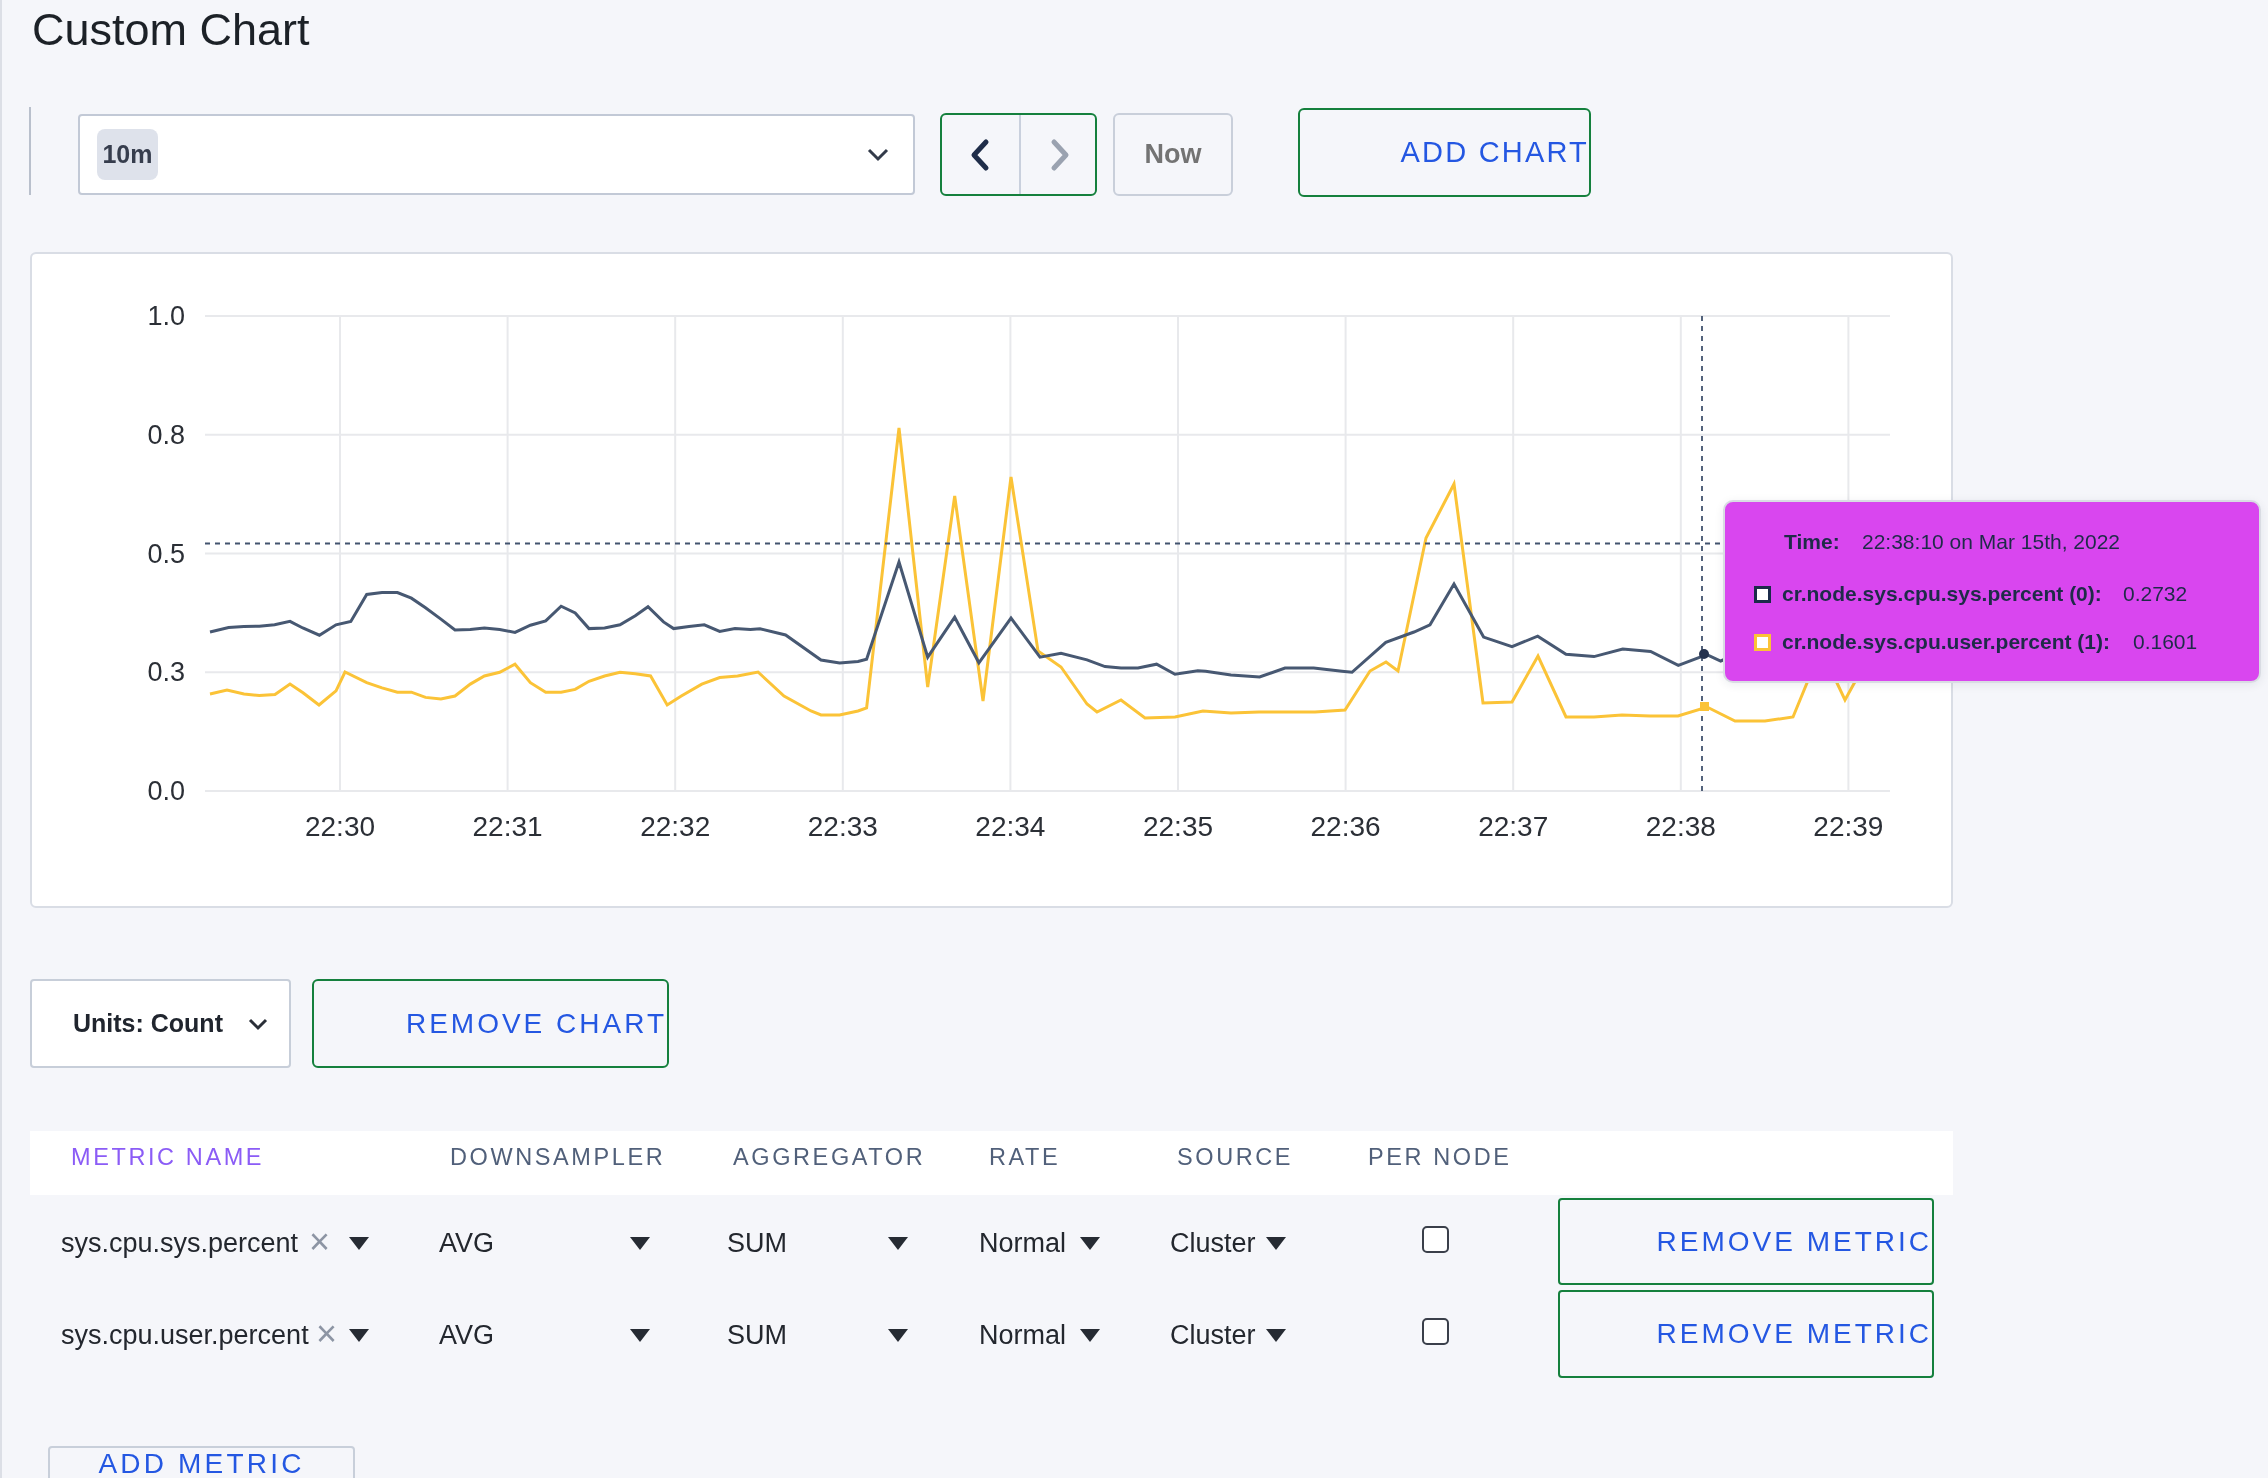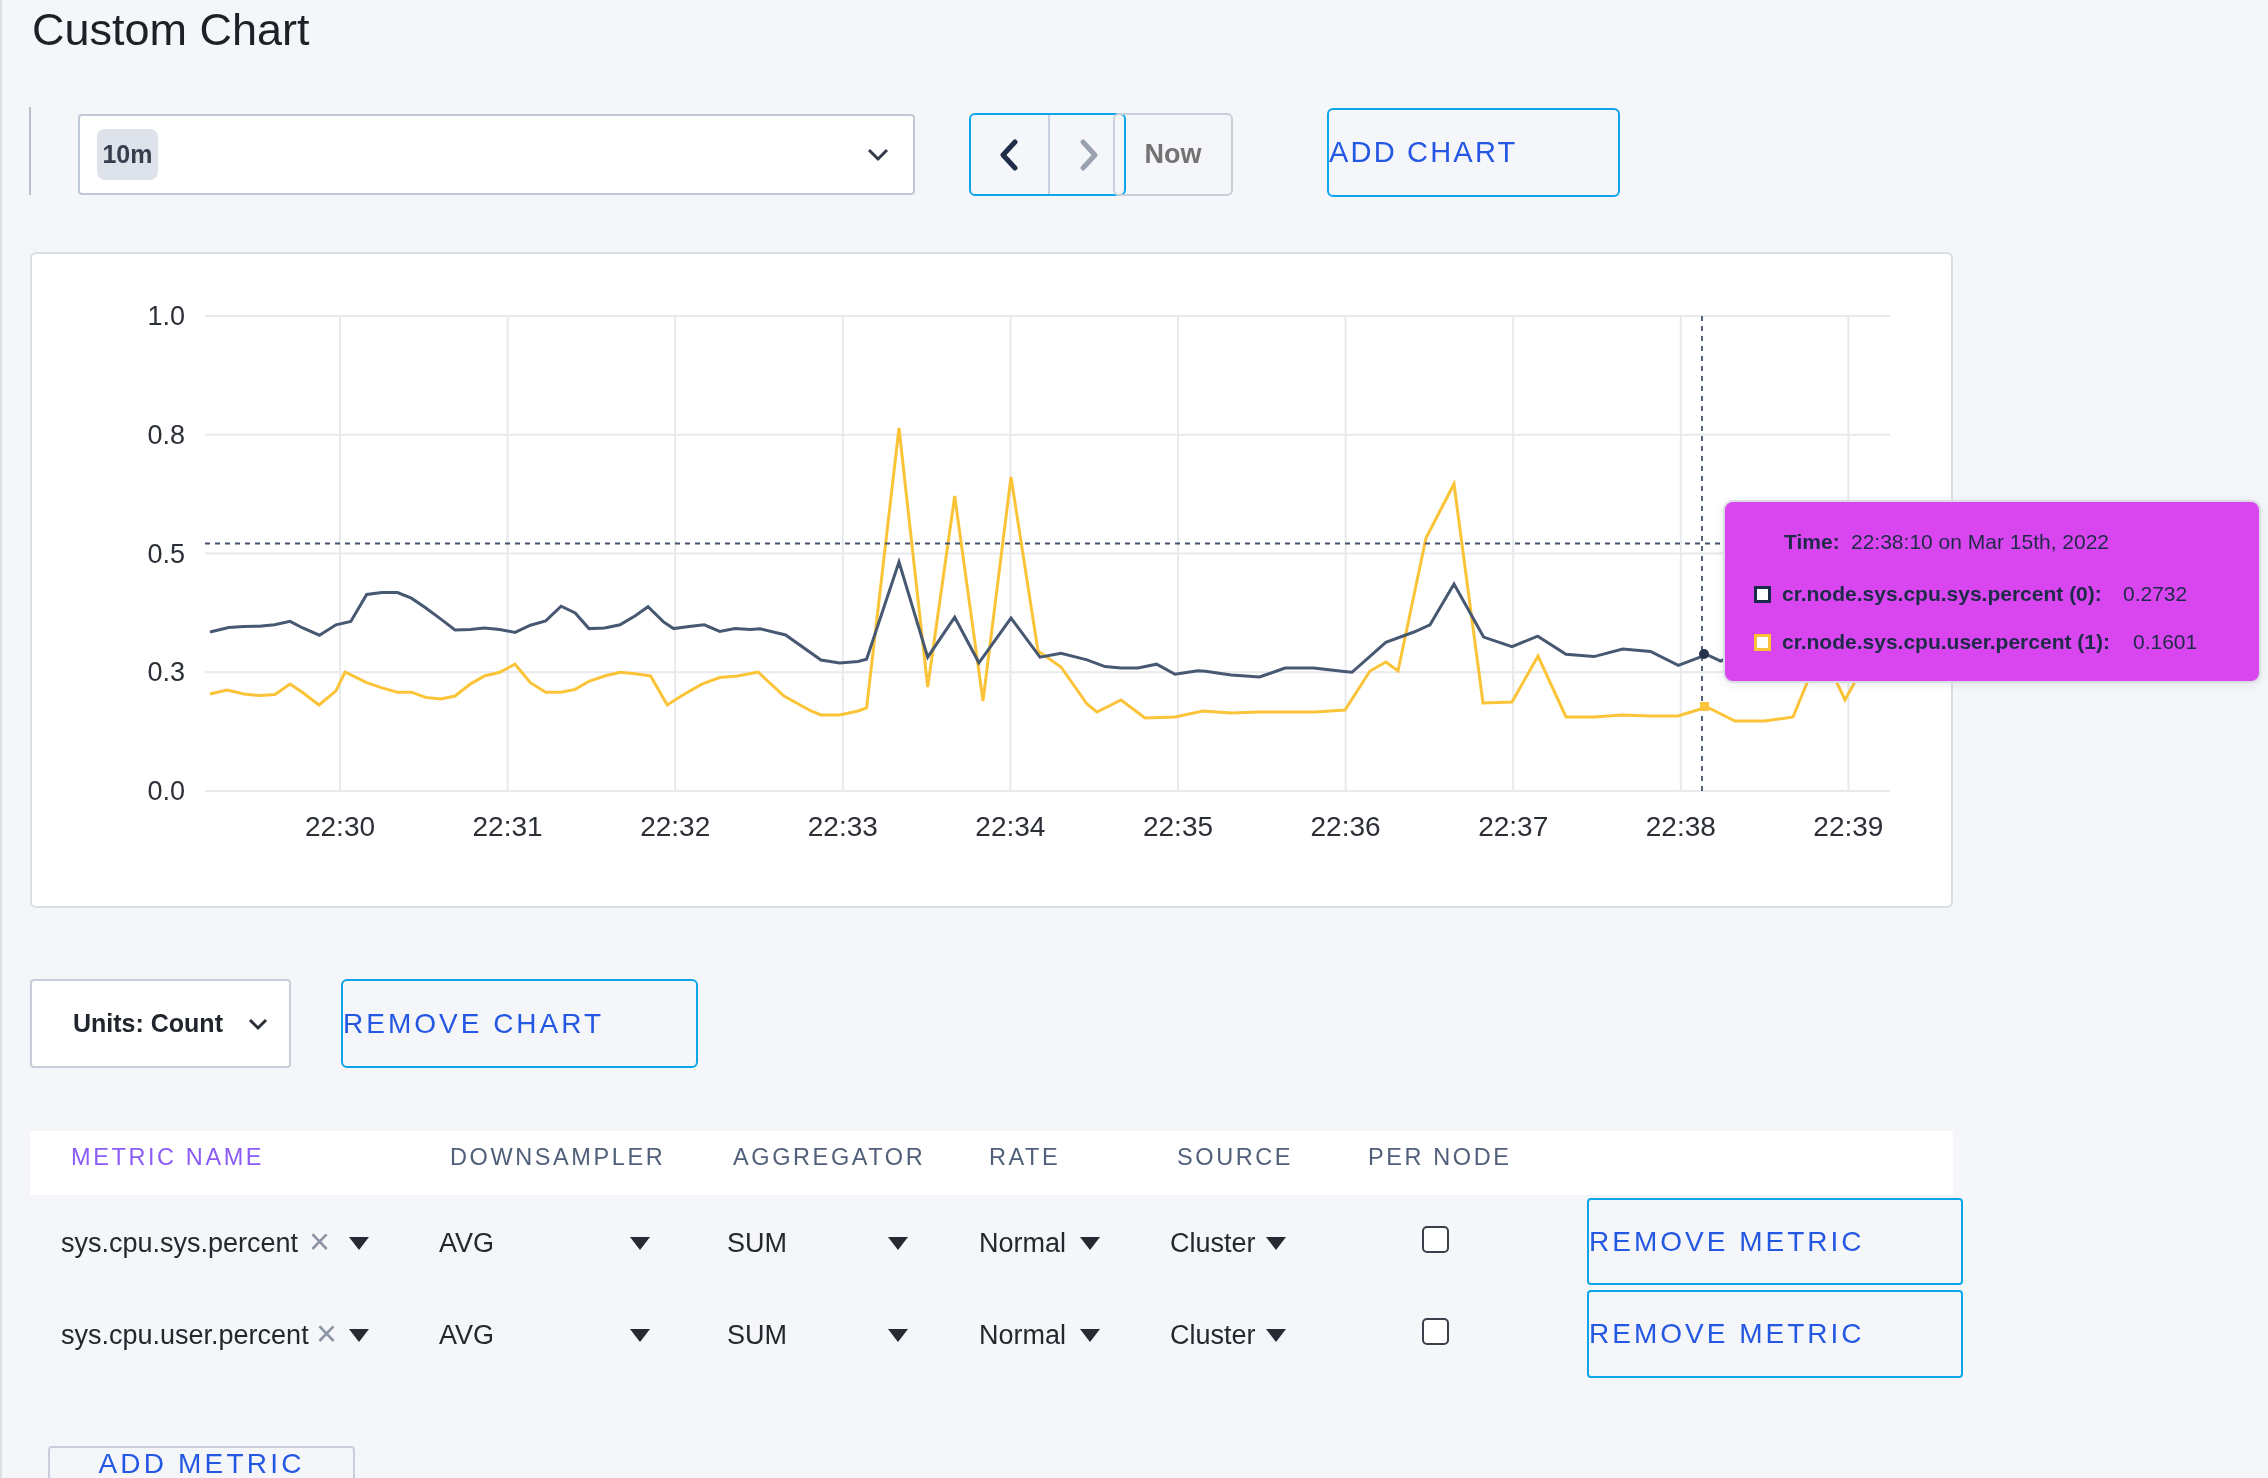--- a/index.html
+++ b/index.html
@@ -1,18 +1,18 @@
 <!DOCTYPE html>
 <html><head>
 <meta charset="utf-8">
 <style>
   * { margin:0; padding:0; box-sizing:border-box; }
   html,body { width:2268px; height:1478px; background:#f5f6fa; font-family:"Liberation Sans", sans-serif; position:relative; overflow:hidden; }
   .abs { position:absolute; }
-  .btn { background:transparent; border:2px solid #0ea5e9; border-radius:6px; display:flex; align-items:center; justify-content:flex-start;margin-left:29px; }
+  .btn { background:transparent; border:2px solid #15803d; border-radius:6px; display:flex; align-items:center; justify-content:flex-end; }
   .blue { color:#2457e2; letter-spacing:4px; font-weight:400; }
   .caret { width:0; height:0; border-left:10px solid transparent; border-right:10px solid transparent; border-top:13px solid #262b33; display:inline-block; }
 </style>
 </head>
 <body>
   <div class="abs" style="left:0;top:0;width:2px;height:1478px;background:#dcdfe6;"></div>
 
   <div class="abs" style="left:32px;top:4px;font-size:45px;color:#1c2127;">Custom Chart</div>
 
   <div class="abs" style="left:29px;top:107px;width:2px;height:88px;background:#b9c0cc;"></div>
@@ -83,21 +83,21 @@
     <g stroke="#42536e" stroke-width="1.8" stroke-dasharray="5 5">
       <line x1="1672" y1="64" x2="1672" y2="539"></line>
       <line x1="175" y1="291.5" x2="1860" y2="291.5"></line>
     </g>
     <circle cx="1674" cy="402" r="5" fill="#26334f"></circle>
     <rect x="1670" y="450" width="9" height="9" fill="#fbc337"></rect>
   </svg>
 
   <div class="abs" style="left:1723px;top:500px;width:538px;height:183px;background:#d946ef;border:2px solid #d9dce3;border-radius:10px;box-shadow:0 2px 10px rgba(30,40,70,0.08);font-size:21px;color:#1e2b48;">
     <div class="abs" style="left:59px;top:28px;"><b>Time:</b></div>
-    <div class="abs" style="left:126px;top:28px;">22:38:10 on Mar 15th, 2022</div>
+    <div class="abs" style="left:137px;top:28px;">22:38:10 on Mar 15th, 2022</div>
     <div class="abs" style="left:29px;top:84px;width:17px;height:17px;border:3px solid #1b2b4a;background:#fff;"></div>
     <div class="abs" style="left:57px;top:80px;"><b>cr.node.sys.cpu.sys.percent (0):</b></div>
     <div class="abs" style="left:398px;top:80px;">0.2732</div>
     <div class="abs" style="left:29px;top:132px;width:17px;height:17px;border:3px solid #fbc337;background:#fff;"></div>
     <div class="abs" style="left:57px;top:128px;"><b>cr.node.sys.cpu.user.percent (1):</b></div>
     <div class="abs" style="left:408px;top:128px;">0.1601</div>
   </div>
 
   <div class="abs" style="left:30px;top:979px;width:261px;height:89px;background:#fff;border:2px solid #c7ced9;border-radius:4px;">
     <div class="abs" style="left:41px;top:0;height:85px;display:flex;align-items:center;font-size:25px;font-weight:bold;color:#20252e;">Units: Count</div>

